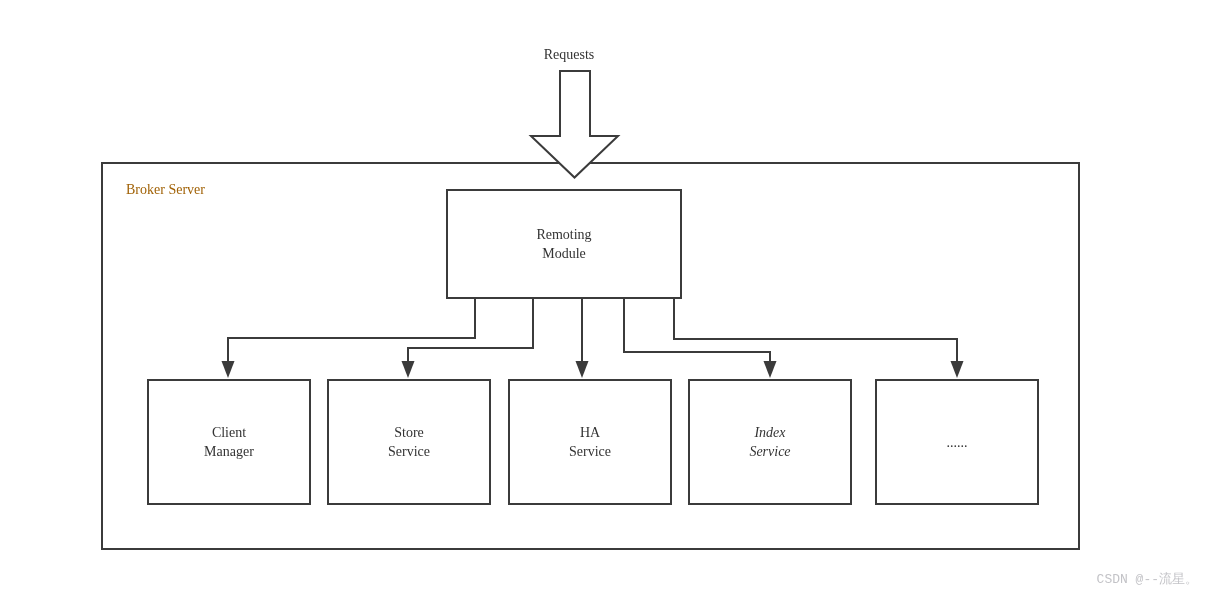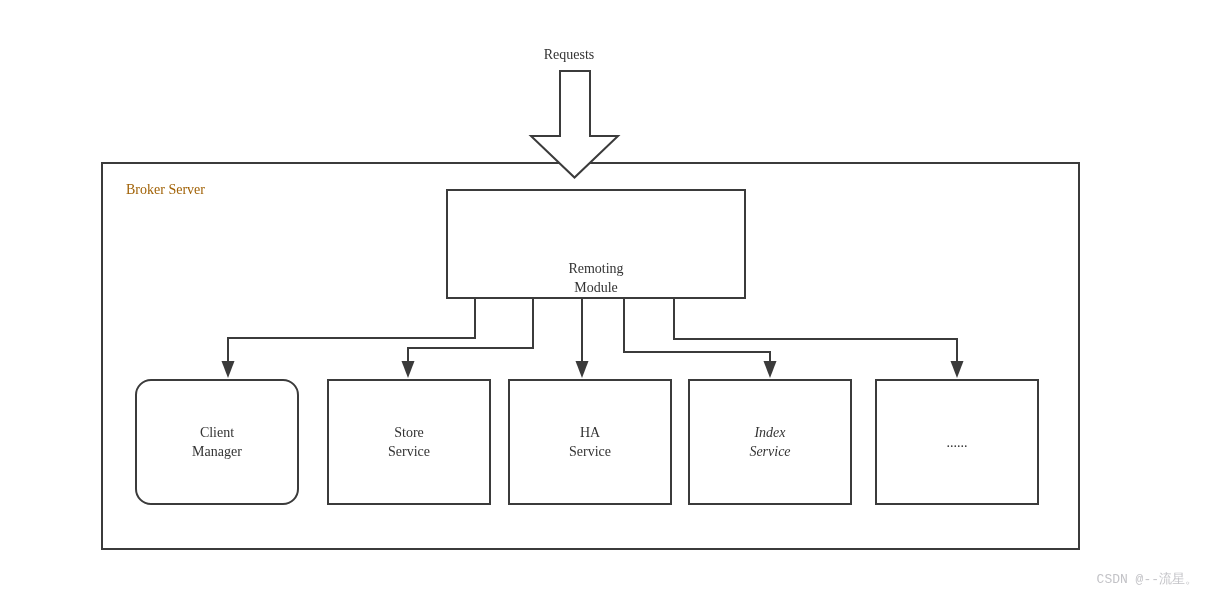--- a/index.html
+++ b/index.html
@@ -61,30 +61,29 @@
     align-items: center;
     justify-content: center;
     text-align: center;
     font-size: 14px;
     line-height: 19px;
     color: #333333;
   }
   .node-remoting {
     left: 446px;
     top: 189px;
-    width: 300px;
+    width: 236px;
     height: 110px;
-    justify-content: flex-end;
   }
   .service-node {
     top: 379px;
     width: 164px;
     height: 126px;
   }
-  .node-client  { left: 135px; border-radius: 16px; }
+  .node-client  { left: 147px; }
   .node-store   { left: 327px; }
   .node-ha      { left: 508px; }
   .node-index   { left: 688px; font-style: italic; }
   .node-more    { left: 875px; }
   .watermark {
     position: absolute;
     right: 8px;
     top: 570px;
     font-family: Liberation Mono, monospace;
     font-size: 13px;

